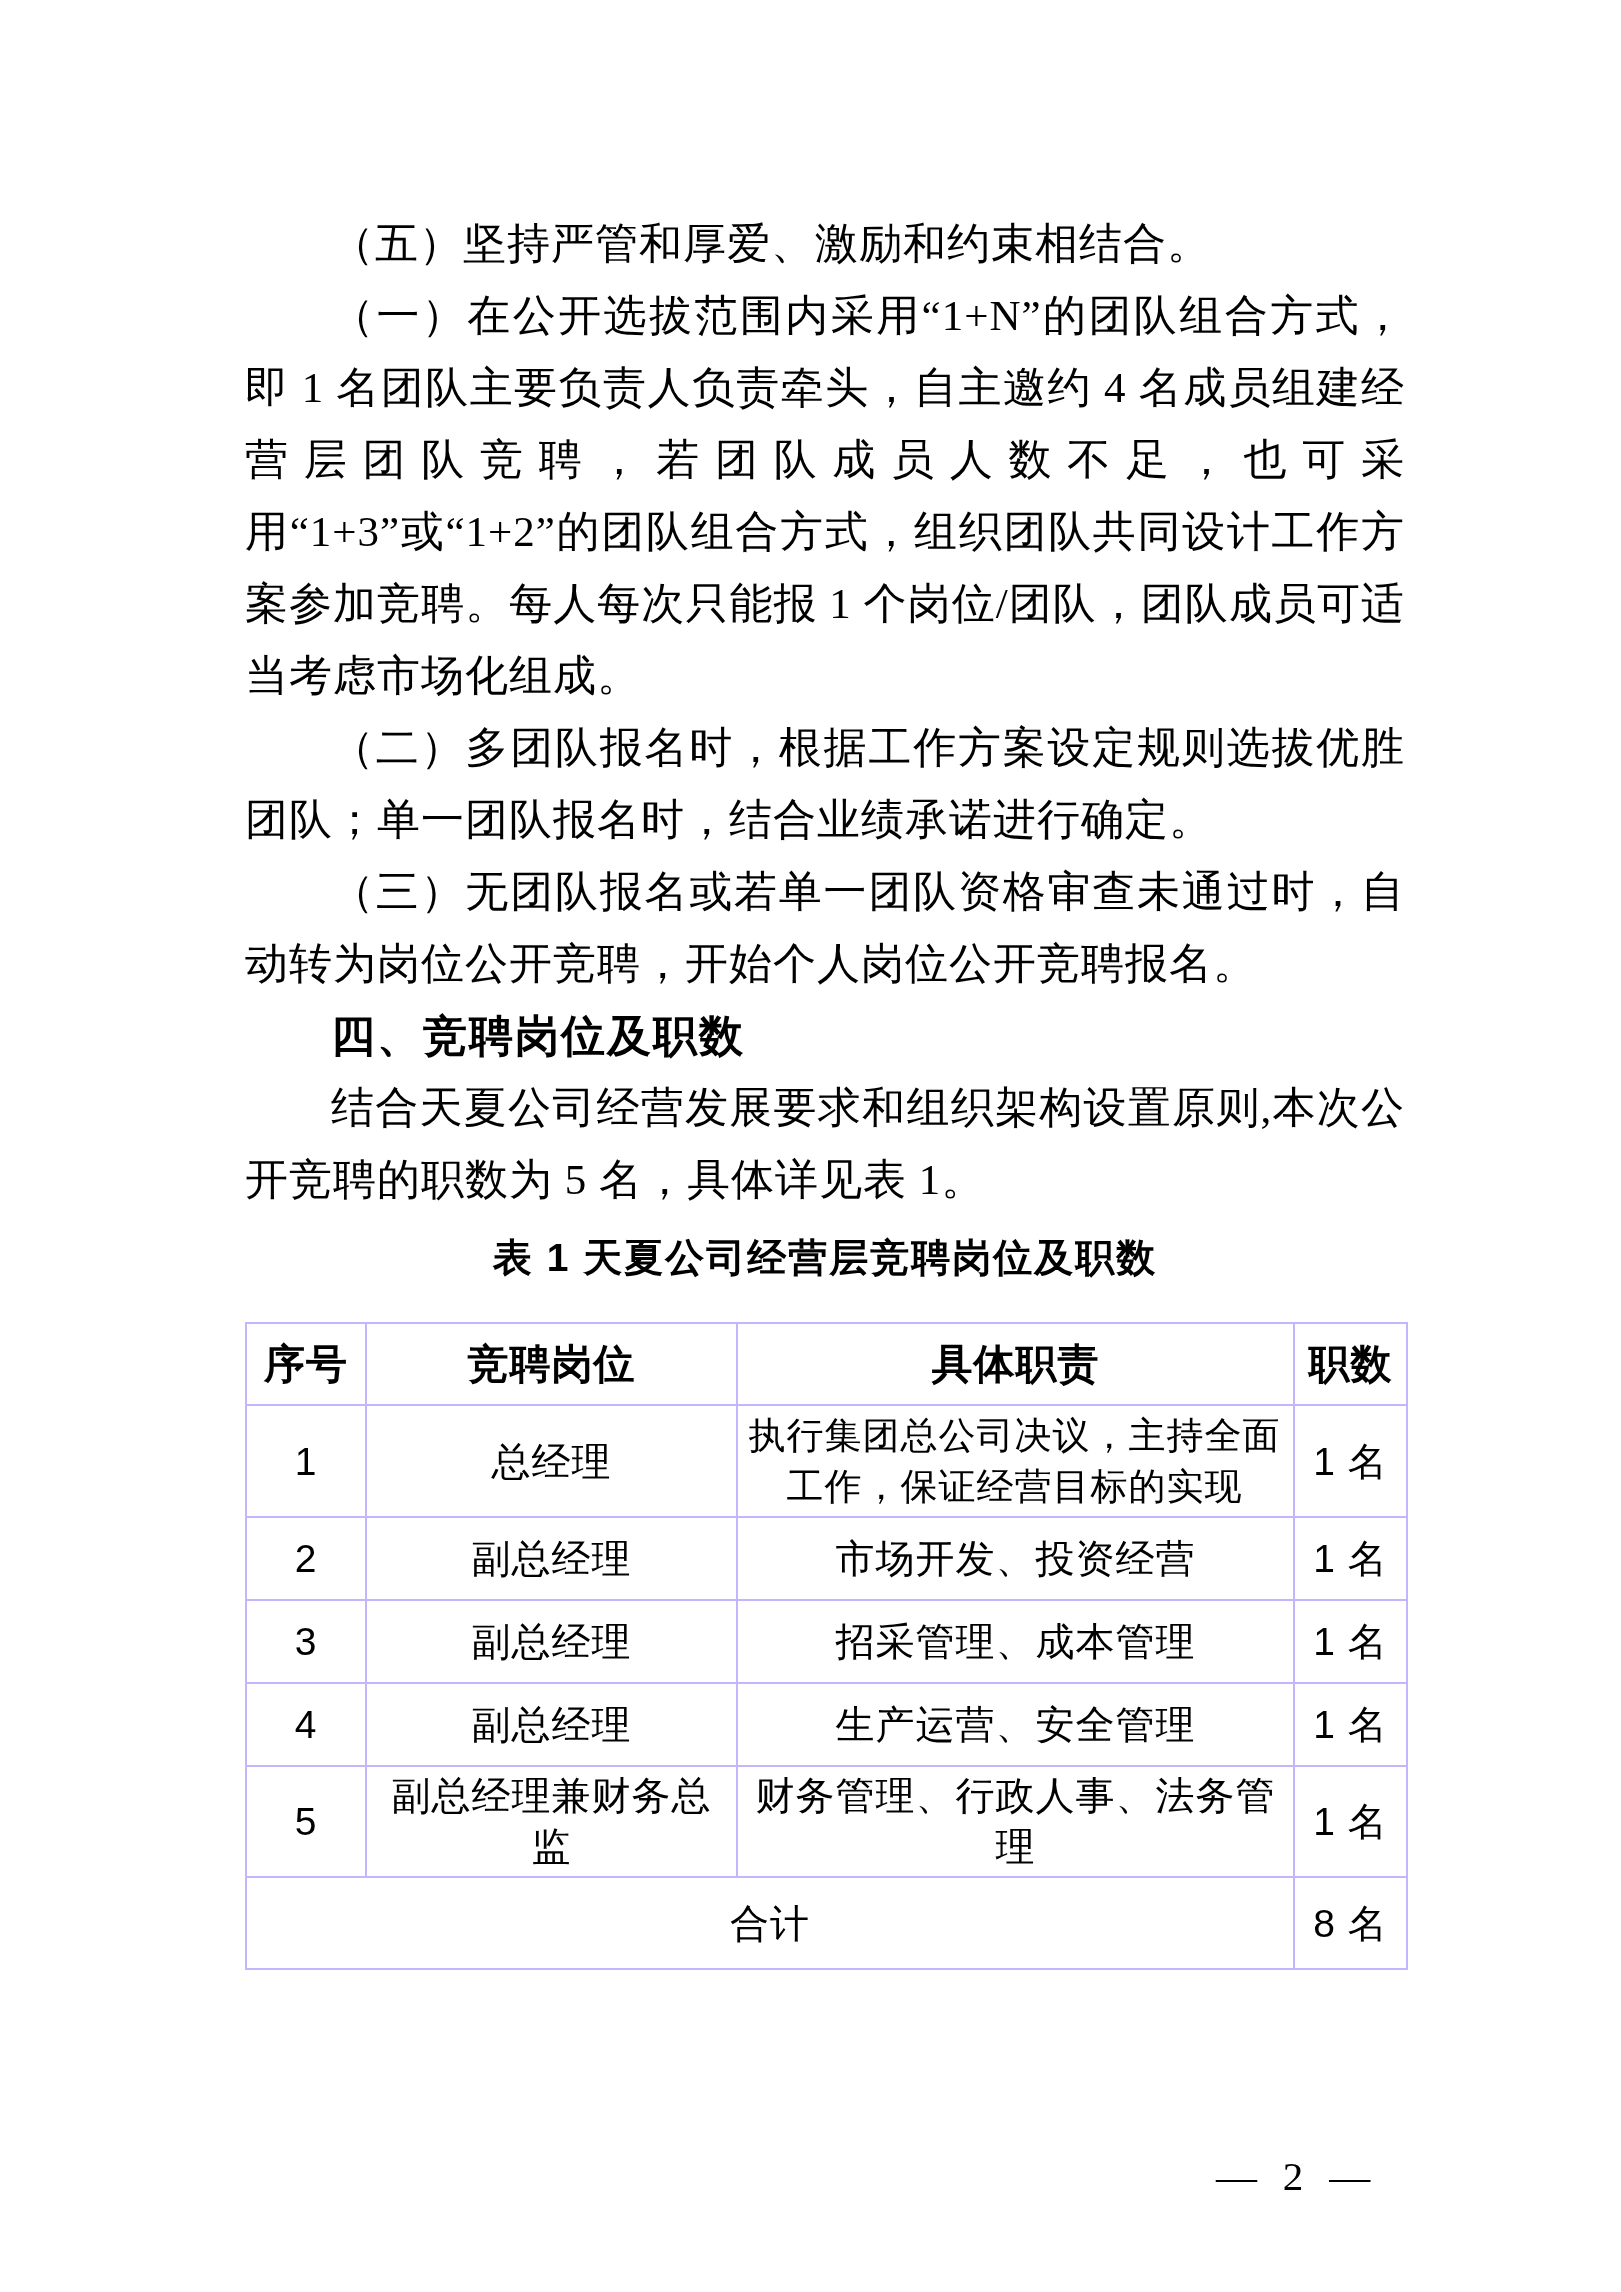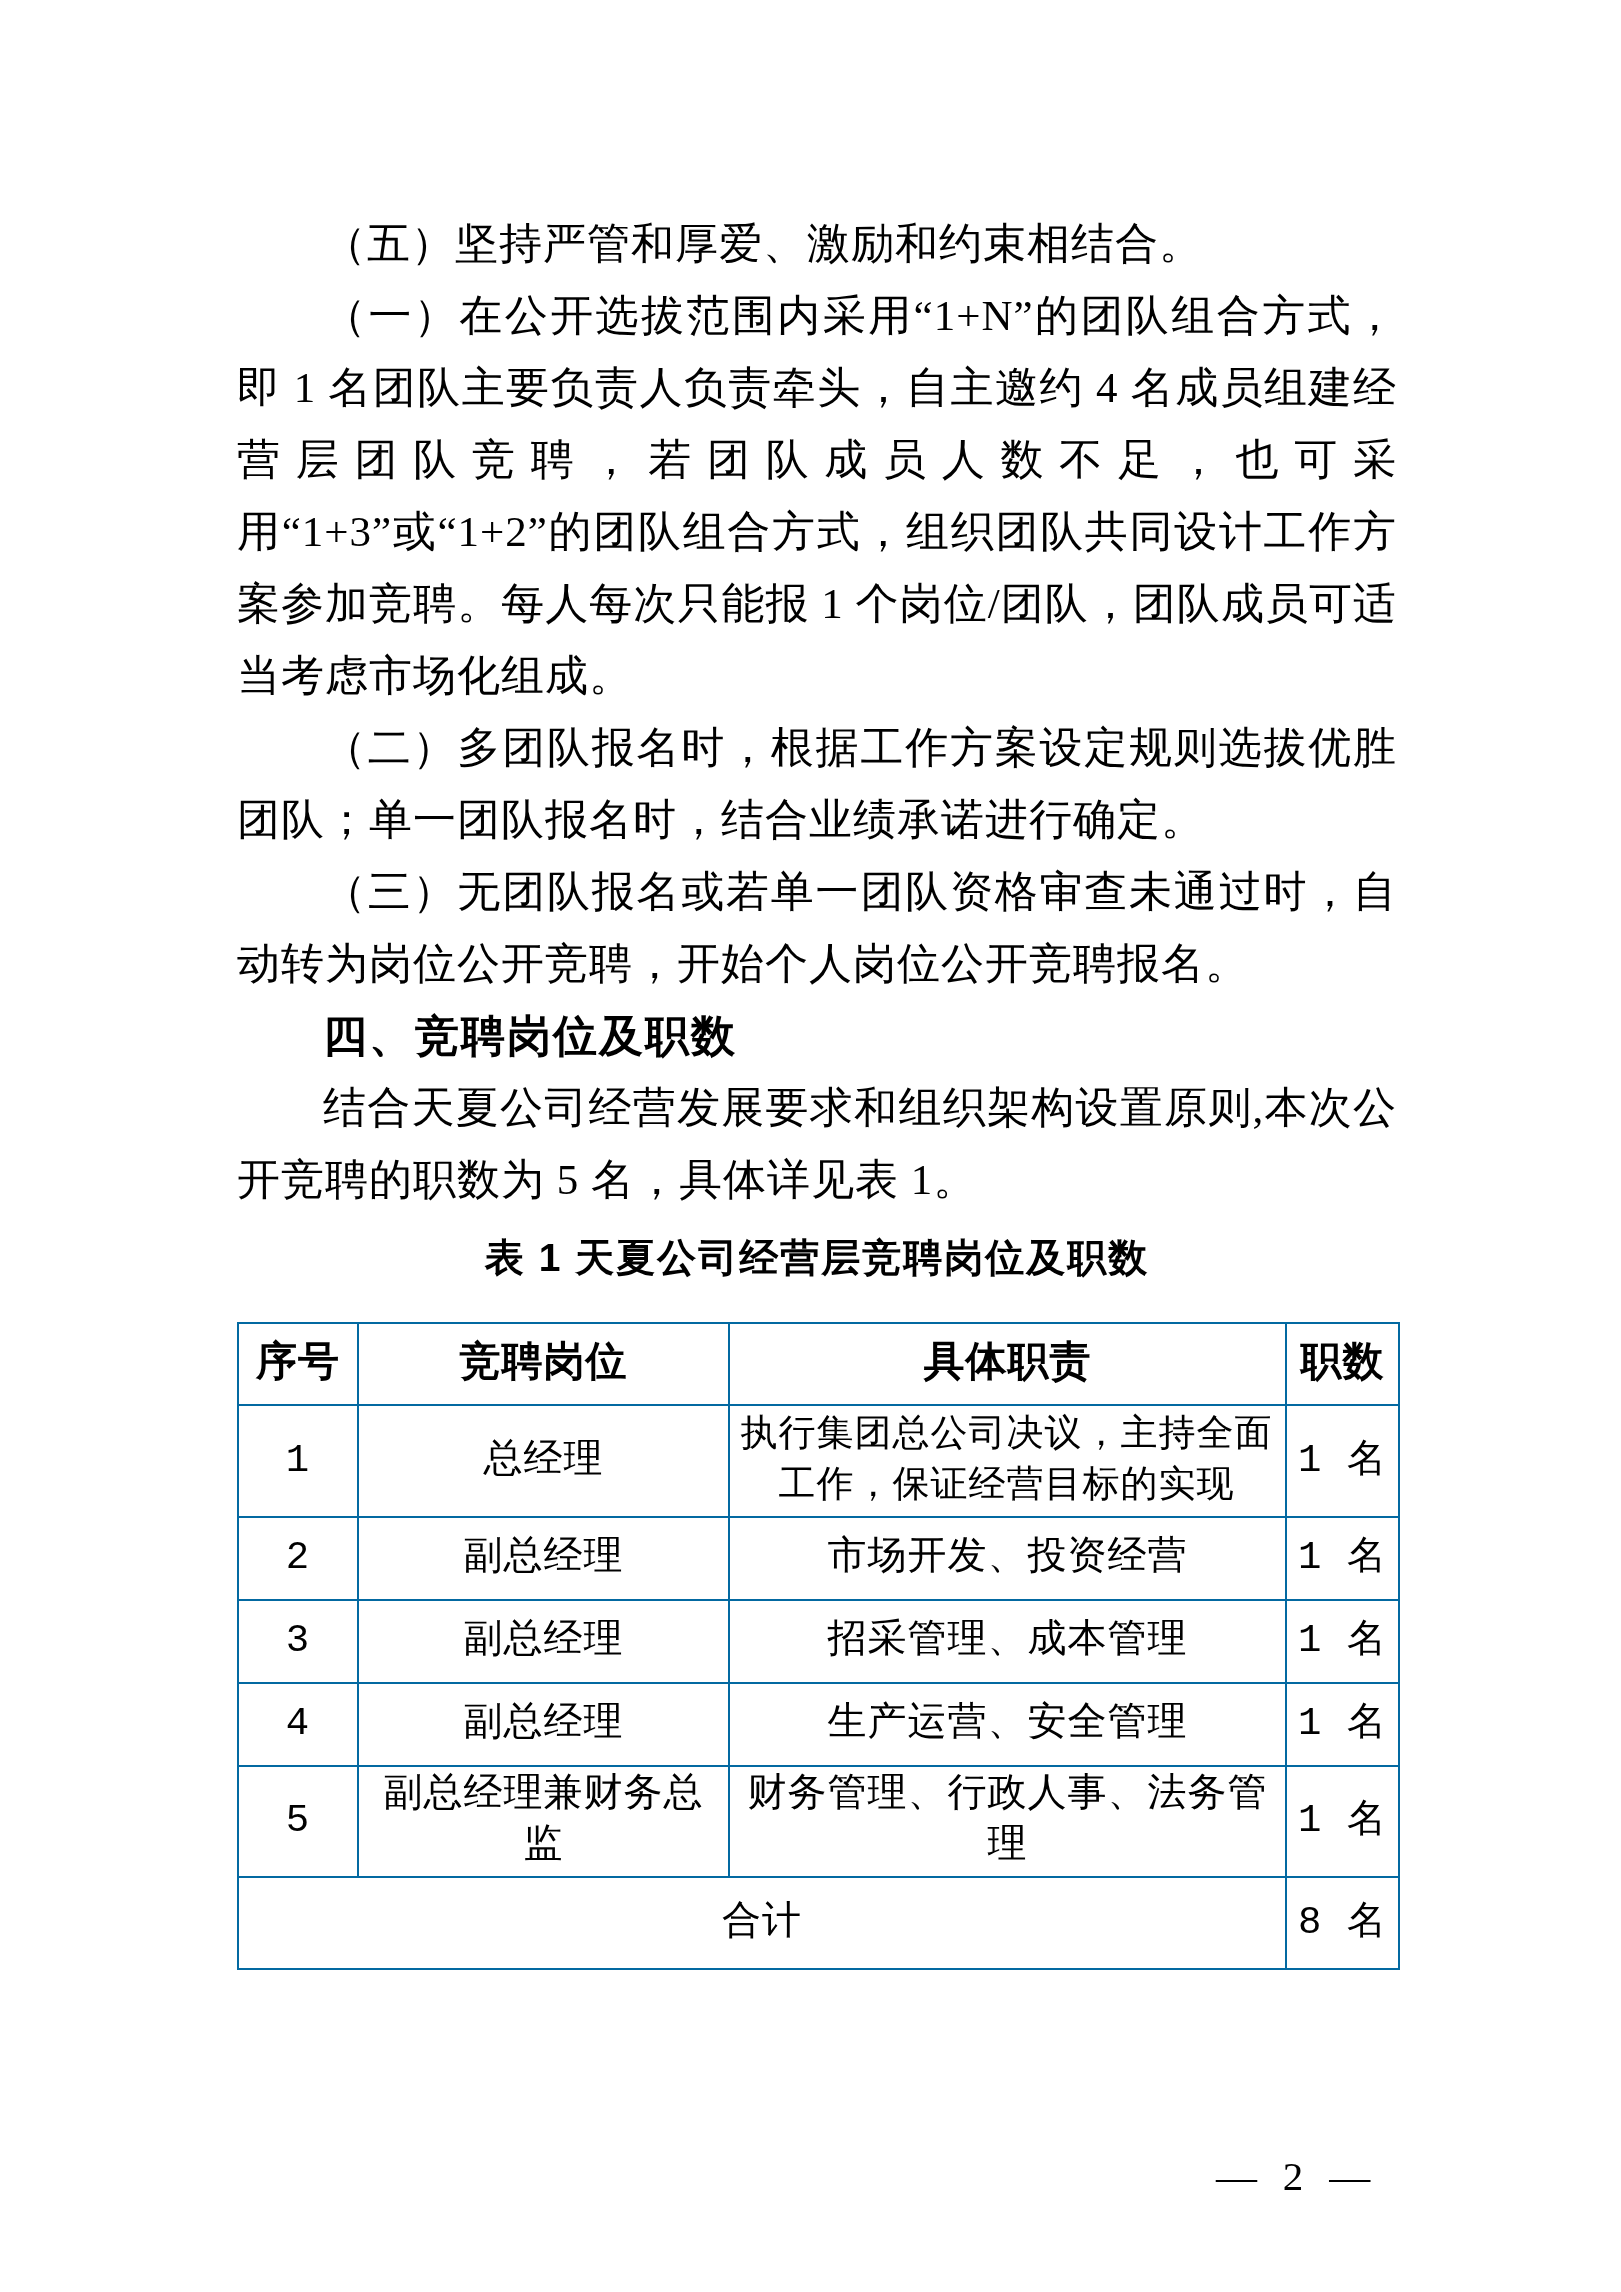--- a/index.html
+++ b/index.html
@@ -11,21 +11,21 @@
     position: relative;
     width: 1621px;
     height: 2293px;
     background: #ffffff;
     color: #000000;
     overflow: hidden;
     font-family: "Liberation Serif", "DejaVu Serif", serif;
   }
   .content {
     position: absolute;
-    left: 237px;
+    left: 245px;
     top: 208px;
     width: 1160px;
   }
   .body-para {
     font-family: "Liberation Serif", "DejaVu Serif", serif;
     font-size: 43px;
     line-height: 72px;
     letter-spacing: 1px;
     text-align: justify;
     text-indent: 86px;
@@ -49,27 +49,27 @@
     text-align: center;
     text-indent: 0;
     margin: 15.7px 0 39px 0;
   }
   table.positions {
     width: 1160px;
     border-collapse: collapse;
     table-layout: fixed;
   }
   table.positions td, table.positions th {
-    border: 2px solid #0369a1;
+    border: 2px solid #c4b5fd;
     text-align: center;
     vertical-align: middle;
     padding: 3.9px 7.8px;
     font-size: 39px;
     line-height: 51px;
-    font-family: Liberation Mono, monospace;
+    font-family: Liberation Sans, sans-serif;
     letter-spacing: 1px;
     overflow: hidden;
   }
   table.positions th {
     font-weight: bold;
     font-size: 41px;
     height: 73px;
   }
   table.positions tr.row-tall td { height: 100px; }
   table.positions tr.row-std td { height: 73px; }

